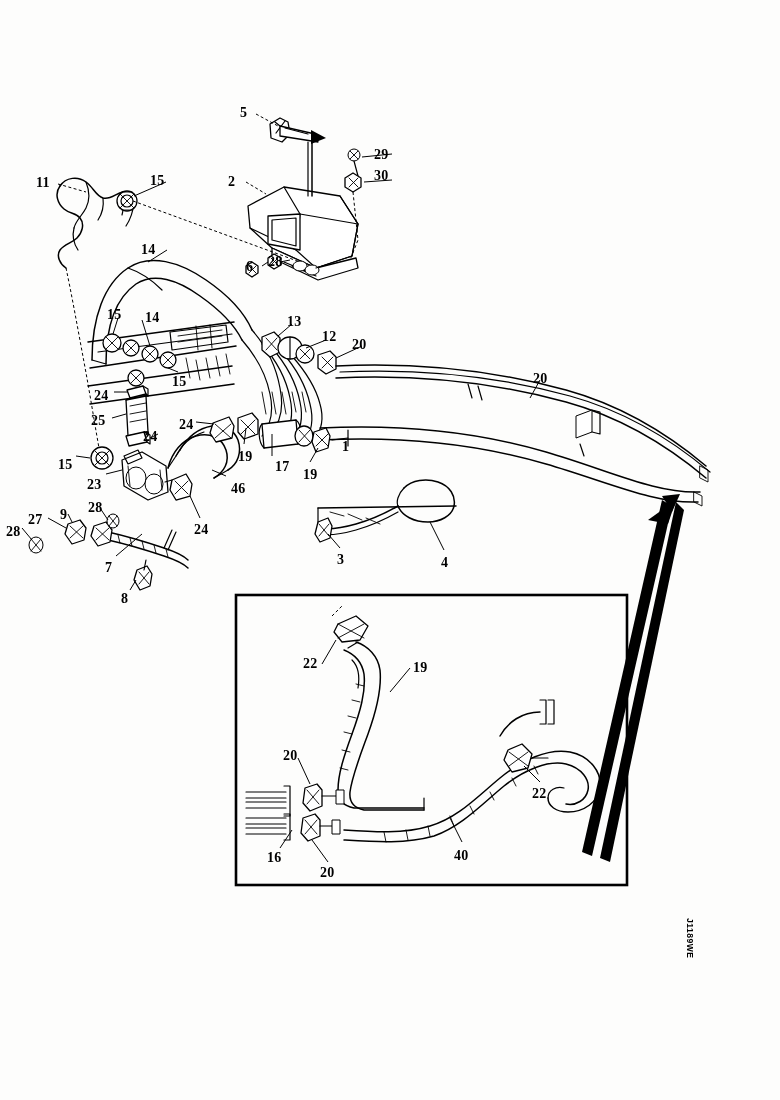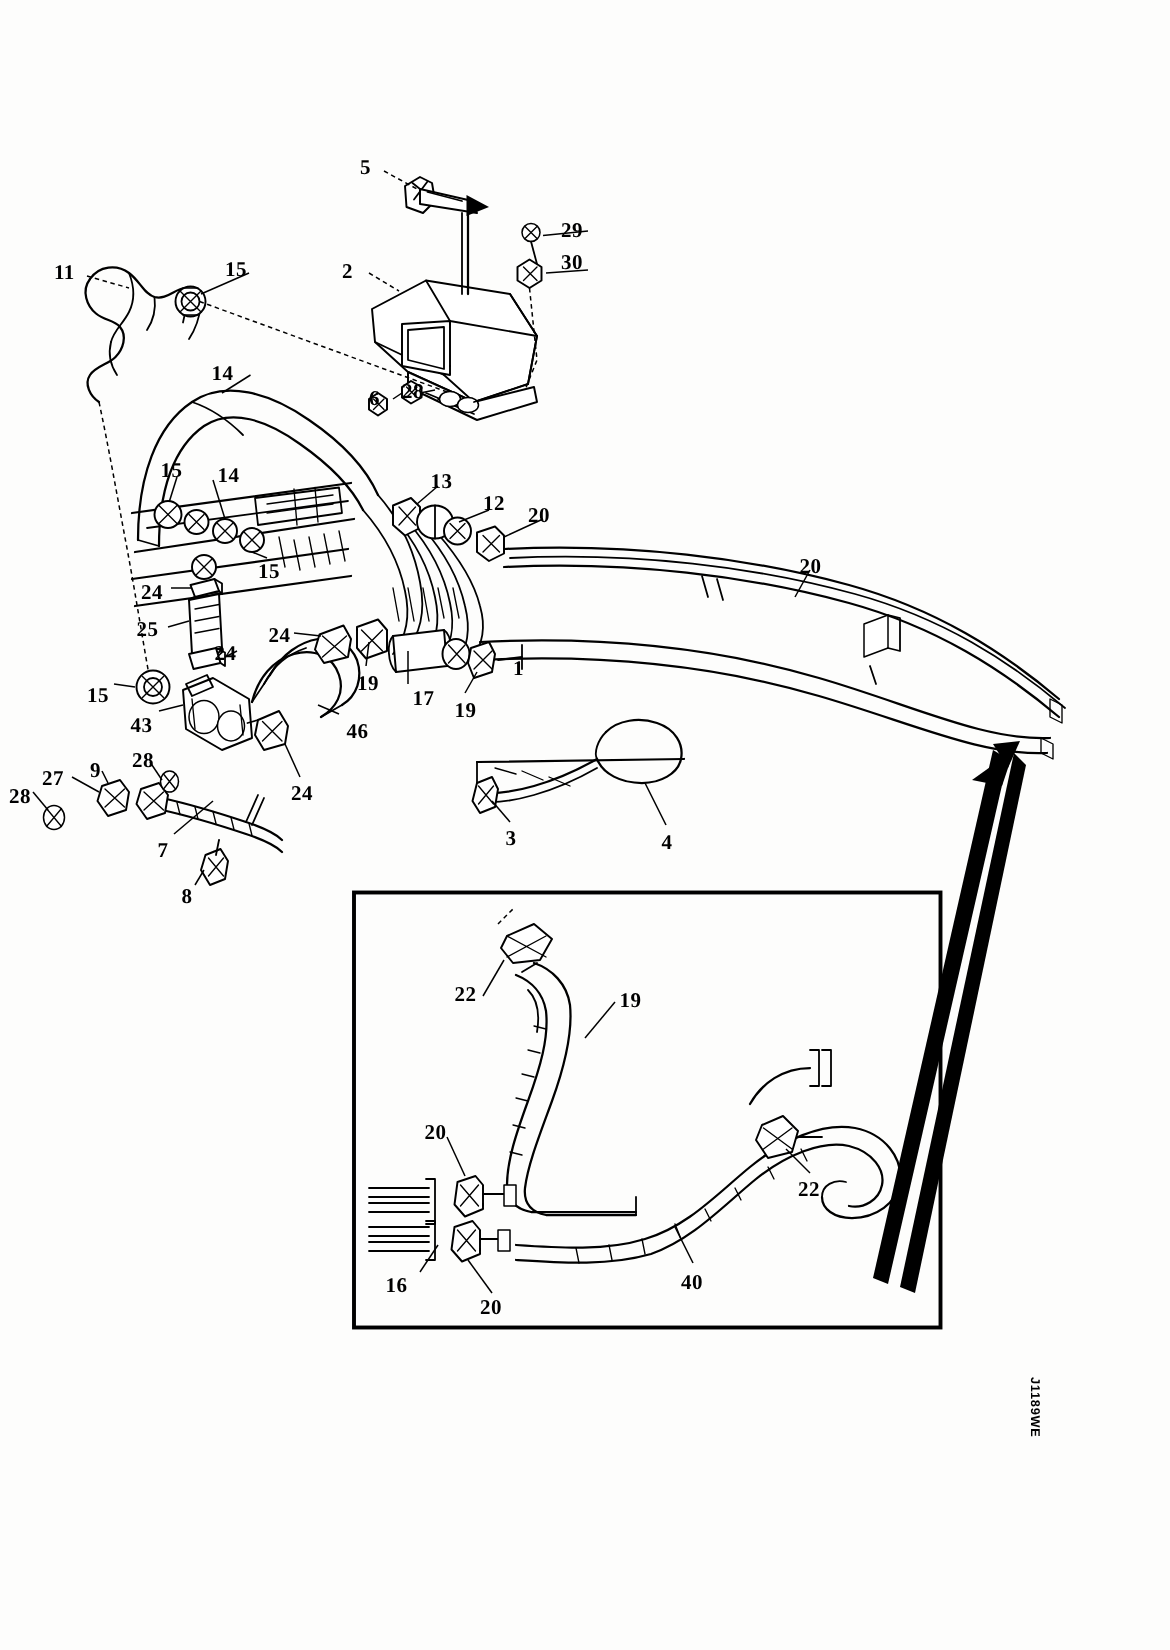--- a/index.html
+++ b/index.html
@@ -470,39 +470,39 @@
     <span class="callout" style="left:172px;top:375px">15</span>
     <span class="callout" style="left:533px;top:372px">20</span>
     <span class="callout" style="left:94px;top:389px">24</span>
     <span class="callout" style="left:91px;top:414px">25</span>
     <span class="callout" style="left:179px;top:418px">24</span>
     <span class="callout" style="left:143px;top:430px">24</span>
     <span class="callout" style="left:238px;top:450px">19</span>
     <span class="callout" style="left:275px;top:460px">17</span>
     <span class="callout" style="left:303px;top:468px">19</span>
     <span class="callout" style="left:58px;top:458px">15</span>
-    <span class="callout" style="left:87px;top:478px">43</span>
+    <span class="callout" style="left:87px;top:478px">23</span>
     <span class="callout" style="left:231px;top:482px">46</span>
     <span class="callout" style="left:88px;top:501px">28</span>
     <span class="callout" style="left:28px;top:513px">27</span>
     <span class="callout" style="left:60px;top:508px">9</span>
     <span class="callout" style="left:6px;top:525px">28</span>
     <span class="callout" style="left:194px;top:523px">24</span>
     <span class="callout" style="left:105px;top:561px">7</span>
     <span class="callout" style="left:121px;top:592px">8</span>
     <span class="callout" style="left:337px;top:553px">3</span>
     <span class="callout" style="left:441px;top:556px">4</span>
     <span class="callout" style="left:342px;top:440px">1</span>
   </div>
 
   <div>
     <span class="callout" style="left:303px;top:657px">22</span>
     <span class="callout" style="left:413px;top:661px">19</span>
     <span class="callout" style="left:283px;top:749px">20</span>
     <span class="callout" style="left:532px;top:787px">22</span>
-    <span class="callout" style="left:257px;top:851px">16</span>
+    <span class="callout" style="left:267px;top:851px">16</span>
     <span class="callout" style="left:320px;top:866px">20</span>
     <span class="callout" style="left:454px;top:849px">40</span>
   </div>
 
   <span class="refcode" style="left:695px;top:918px">J1189WE</span>
 
 </div>
 
 </body></html>

